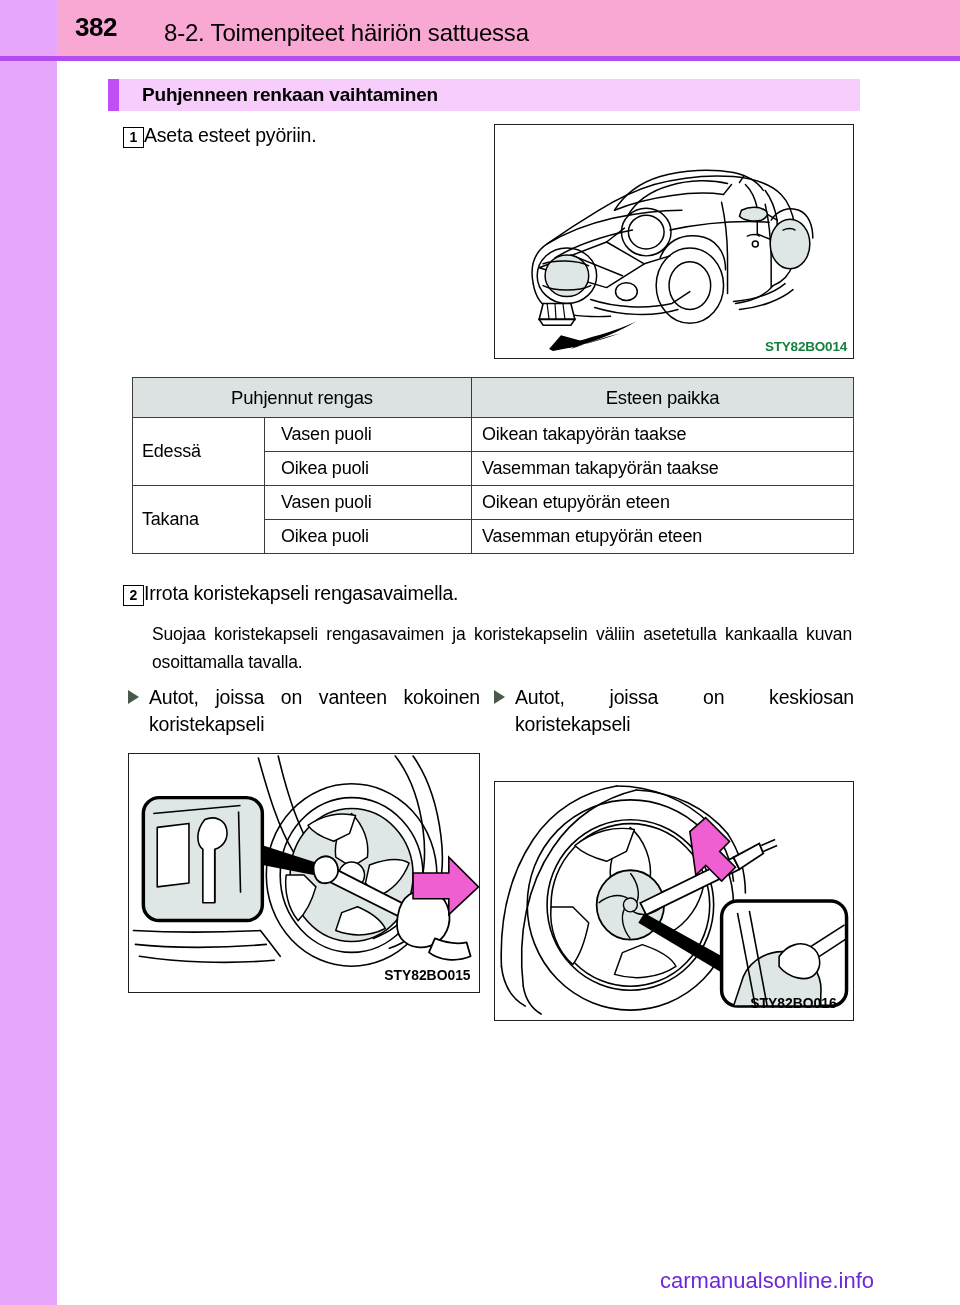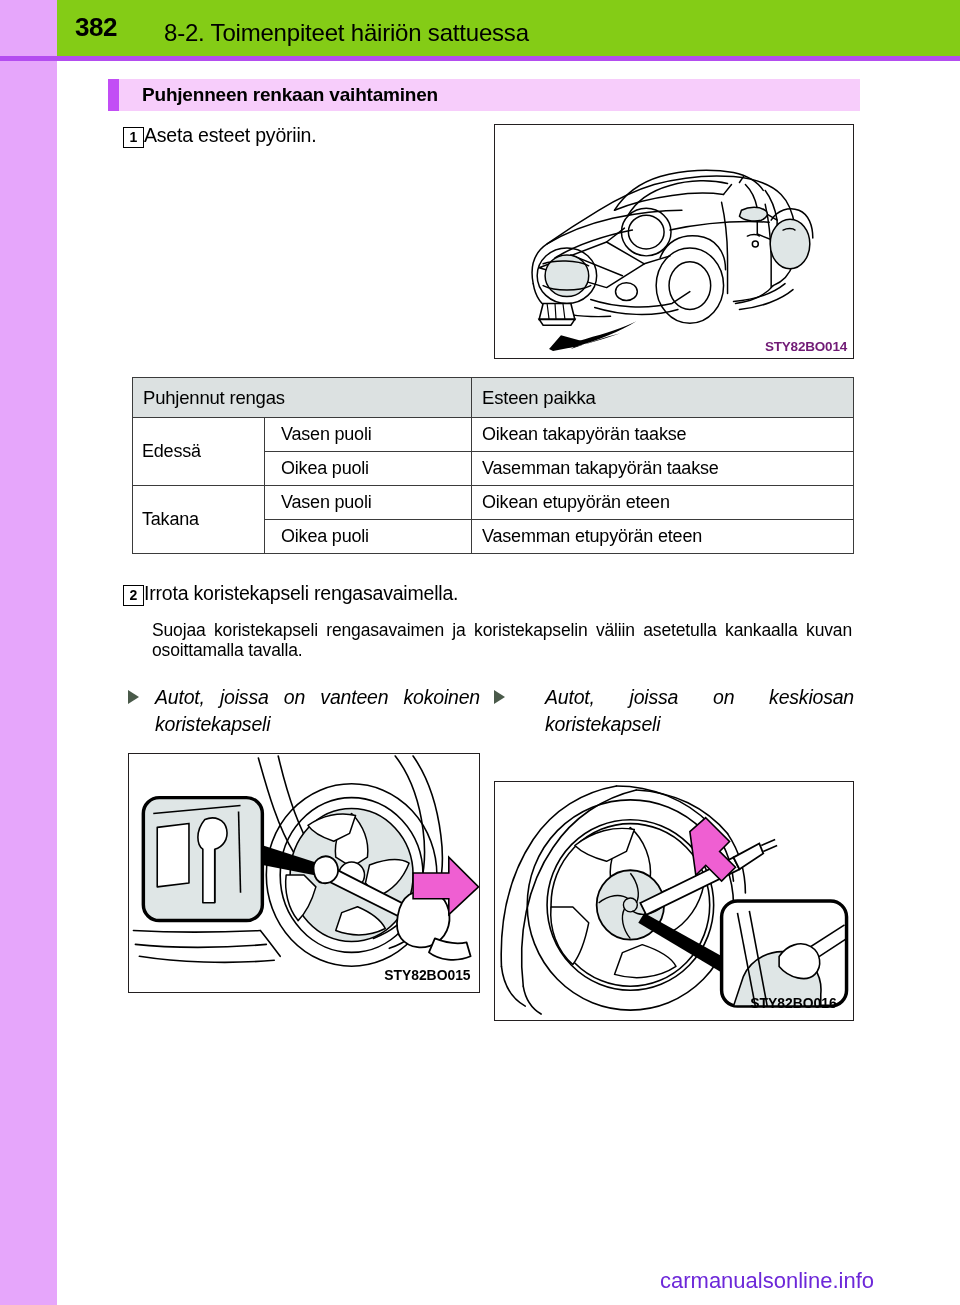--- a/index.html
+++ b/index.html
@@ -27,21 +27,21 @@
     height: 1305px;
     background: #e6a6fb;
   }
   
   .header {
     position: absolute;
     left: 57px;
     top: 0;
     width: 903px;
     height: 56px;
-    background: #84cc16;
+    background: #f9a8d4;
   }
   .page-number {
     position: absolute;
     left: 18px;
     top: 12px;
     font-size: 26px;
     font-weight: bold;
     letter-spacing: -0.5px;
   }
   .header-title {
@@ -106,21 +106,21 @@
     letter-spacing: -0.2px;
   }
   #step1 { left: 123px; top: 124px; }
   #step2 { left: 123px; top: 582px; }
   .step-body {
     position: absolute;
     left: 152px;
     top: 620px;
     width: 700px;
     font-size: 17.5px;
-    line-height: 20px;
+    line-height: 28px;
     text-align: justify;
     letter-spacing: -0.15px;
   }
   
   .figure {
     position: absolute;
     border: 1.6px solid #231f20;
     box-sizing: border-box;
     background: #fff;
   }
@@ -130,41 +130,41 @@
     width: 360px;
     height: 235px;
   }
   .fig-caption {
     position: absolute;
     right: 6px;
     bottom: 4px;
     font-size: 13.5px;
     font-weight: bold;
     letter-spacing: -0.2px;
-    color: #701a75;
+    color: #15803d;
   }
   
   .tbl {
     position: absolute;
     left: 132px;
     top: 377px;
     width: 722px;
     border-collapse: collapse;
     font-size: 18px;
     letter-spacing: -0.2px;
   }
   .tbl td, .tbl th {
     border: 1.3px solid #3b3b3b;
     padding: 6px 10px;
     font-weight: normal;
     vertical-align: middle;
   }
   .tbl thead th {
     background: #dce1e1;
-    text-align: left;
+    text-align: center;
     height: 27px;
     font-size: 18.5px;
   }
   .tbl td.rowgroup {
     width: 112px;
     padding-left: 9px;
     margin-left: 12px;
   }
   .tbl td.side {
     width: 180px;
@@ -172,36 +172,35 @@
   }
   .tbl td.place { }
   
   .bullet-row {
     position: absolute;
     top: 684px;
     display: flex;
     align-items: flex-start;
   }
   #bullet-left  { left: 128px; width: 352px; }
-  #bullet-right { left: 494px; width: 360px; gap: 24px; }
+  #bullet-right { left: 494px; width: 360px; }
   .tri {
     width: 0; height: 0;
     border-left: 11px solid #4a5a4a;
     border-top: 7px solid transparent;
     border-bottom: 7px solid transparent;
     margin-top: 6px;
     flex: 0 0 auto;
   }
   .bullet-text {
-    margin-left: 16px;
+    margin-left: 10px;
     font-size: 19.5px;
     line-height: 27px;
     letter-spacing: -0.2px;
     text-align: justify;
-    font-style: italic;
   }
   
   #fig-wheel-cap {
     left: 128px;
     top: 753px;
     width: 352px;
     height: 240px;
   }
   #fig-center-cap {
     left: 494px;

